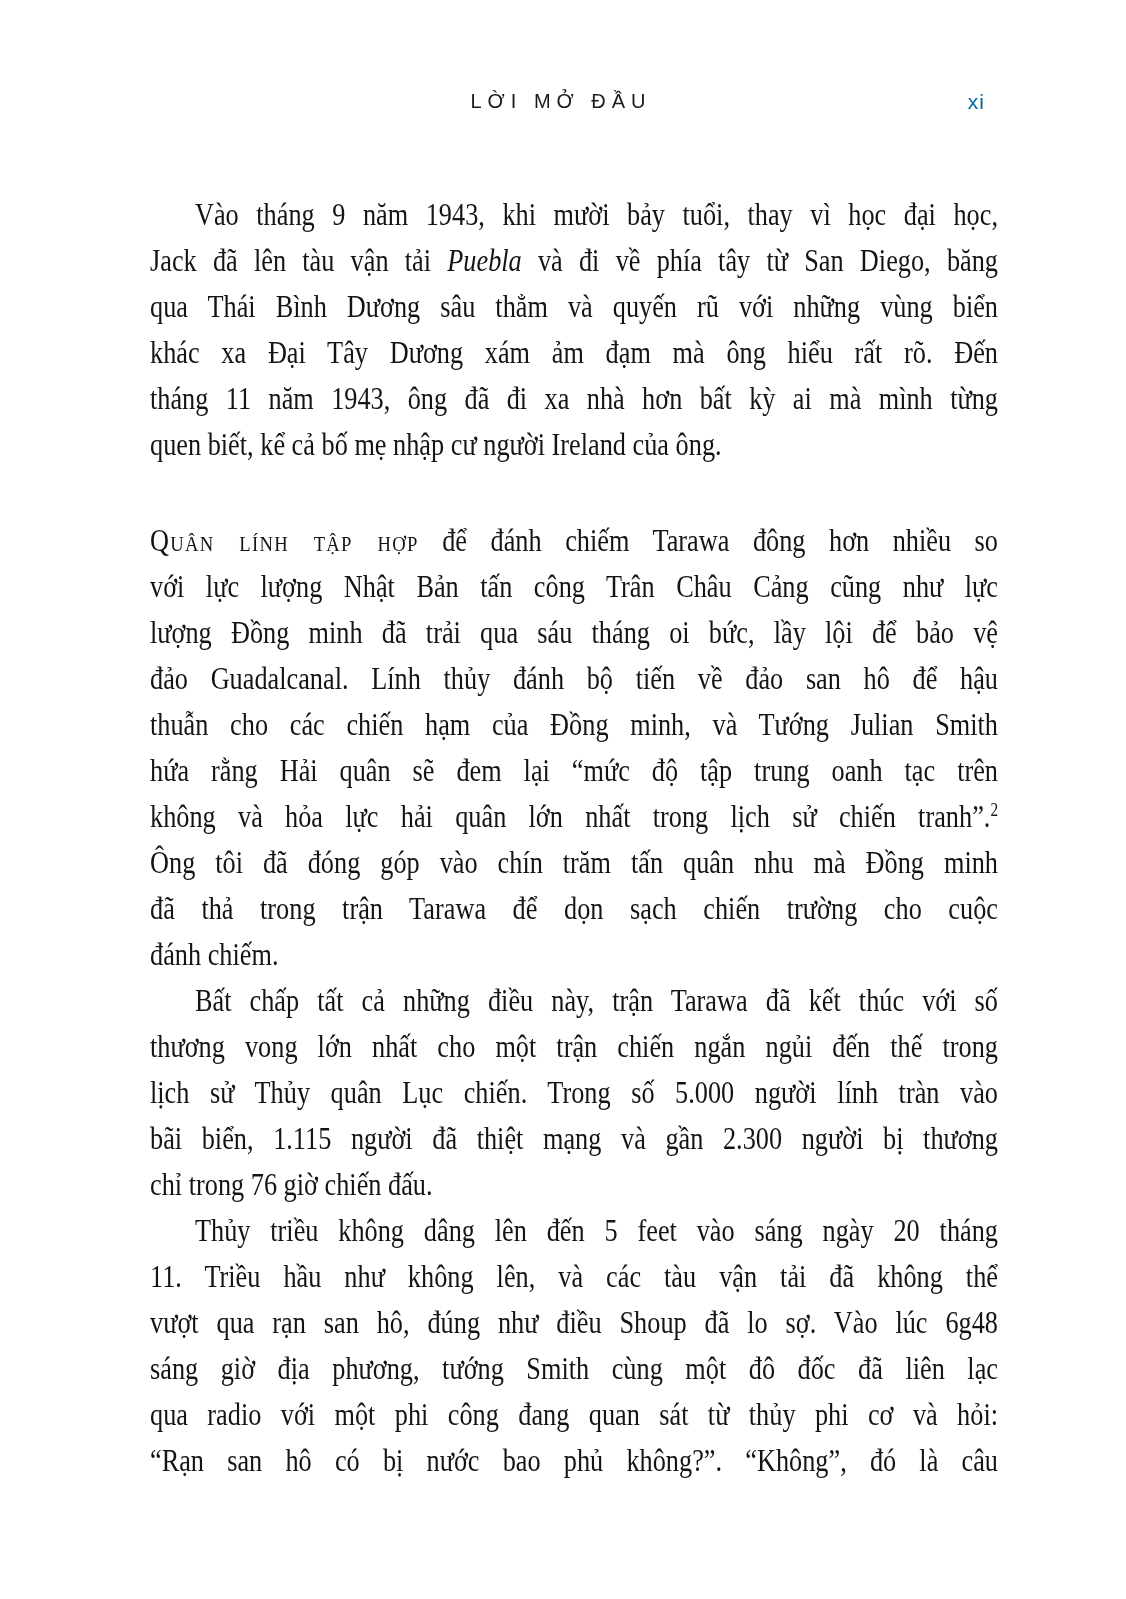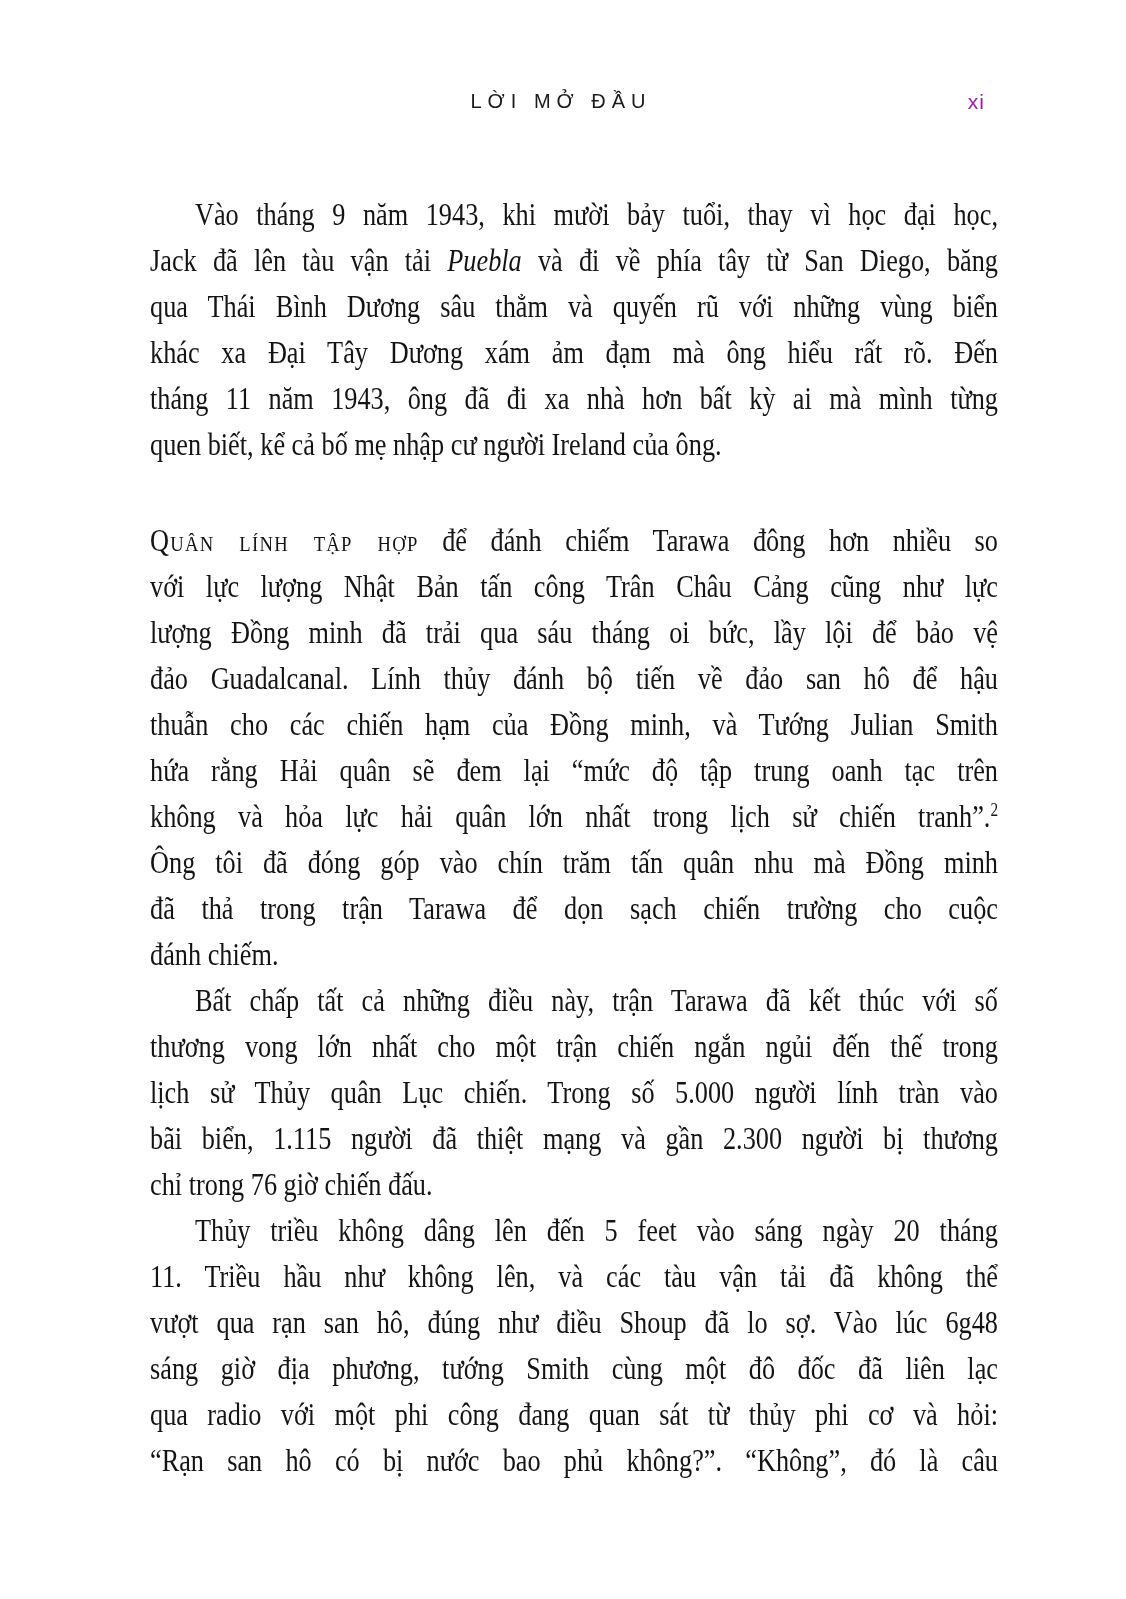--- a/index.html
+++ b/index.html
@@ -30,21 +30,21 @@
     font-size: 20px;
     letter-spacing: 6px;
     color: #1b1b1b;
   }
   .page-number {
     position: absolute;
     right: 0;
     top: 0;
     font-size: 21px;
     letter-spacing: 1px;
-    color: #a21caf;
+    color: #0369a1;
   }
   
   .text-column {
     position: absolute;
     left: 150px;
     top: 192px;
     width: 848px;
   }
   .scale-wrap {
     width: 1000px;

